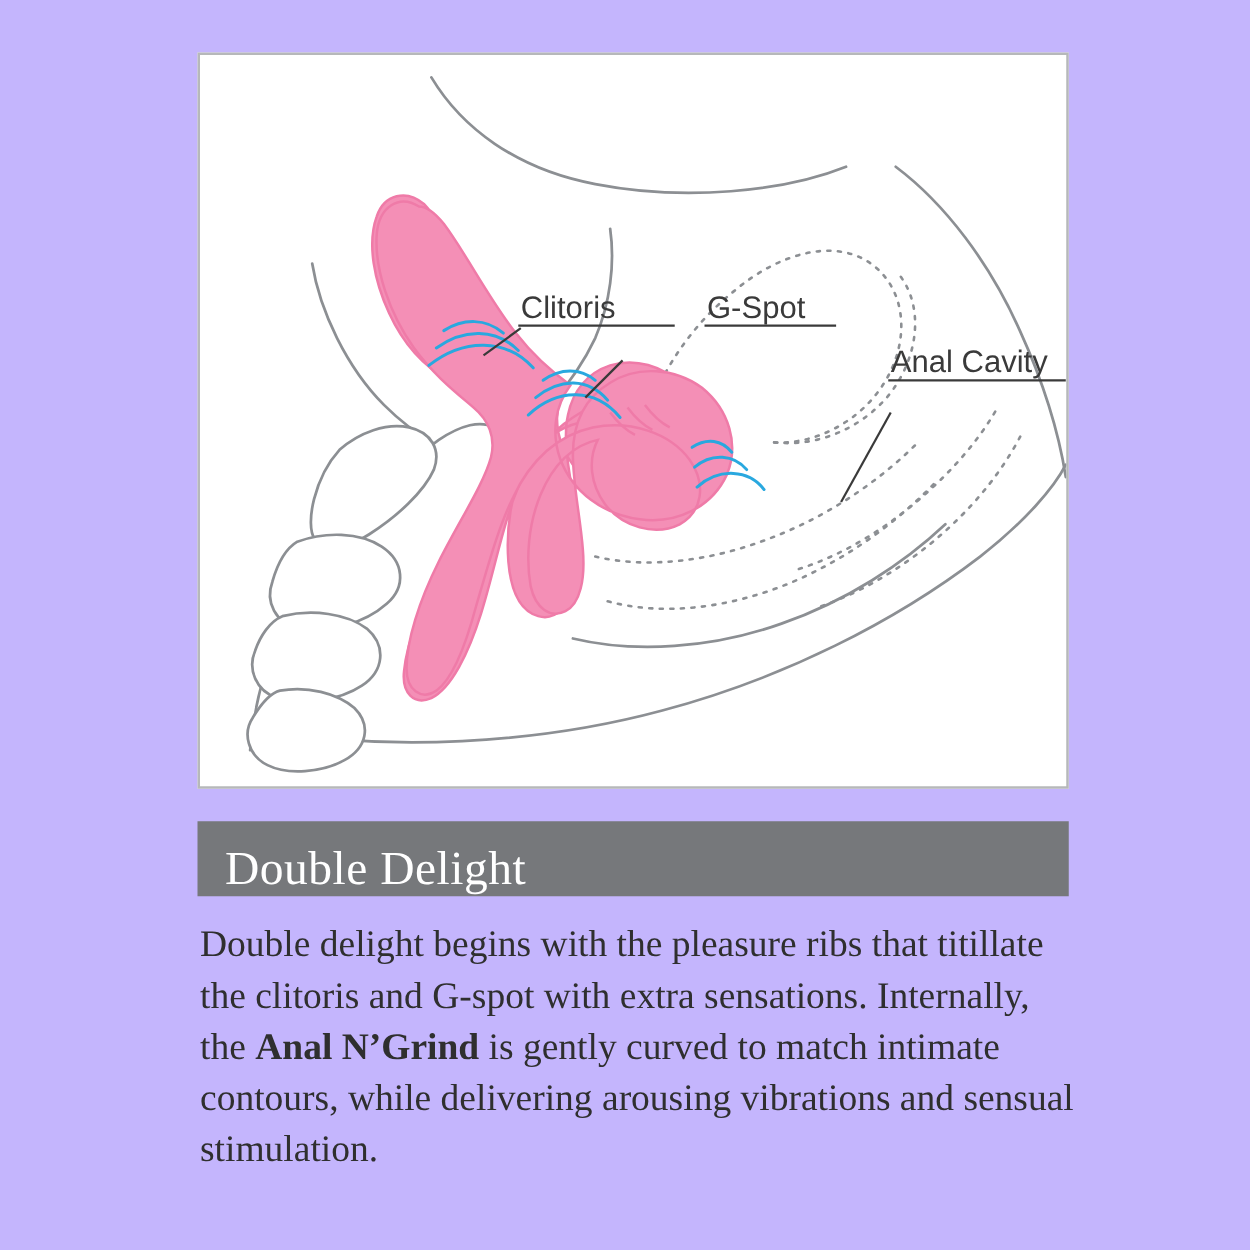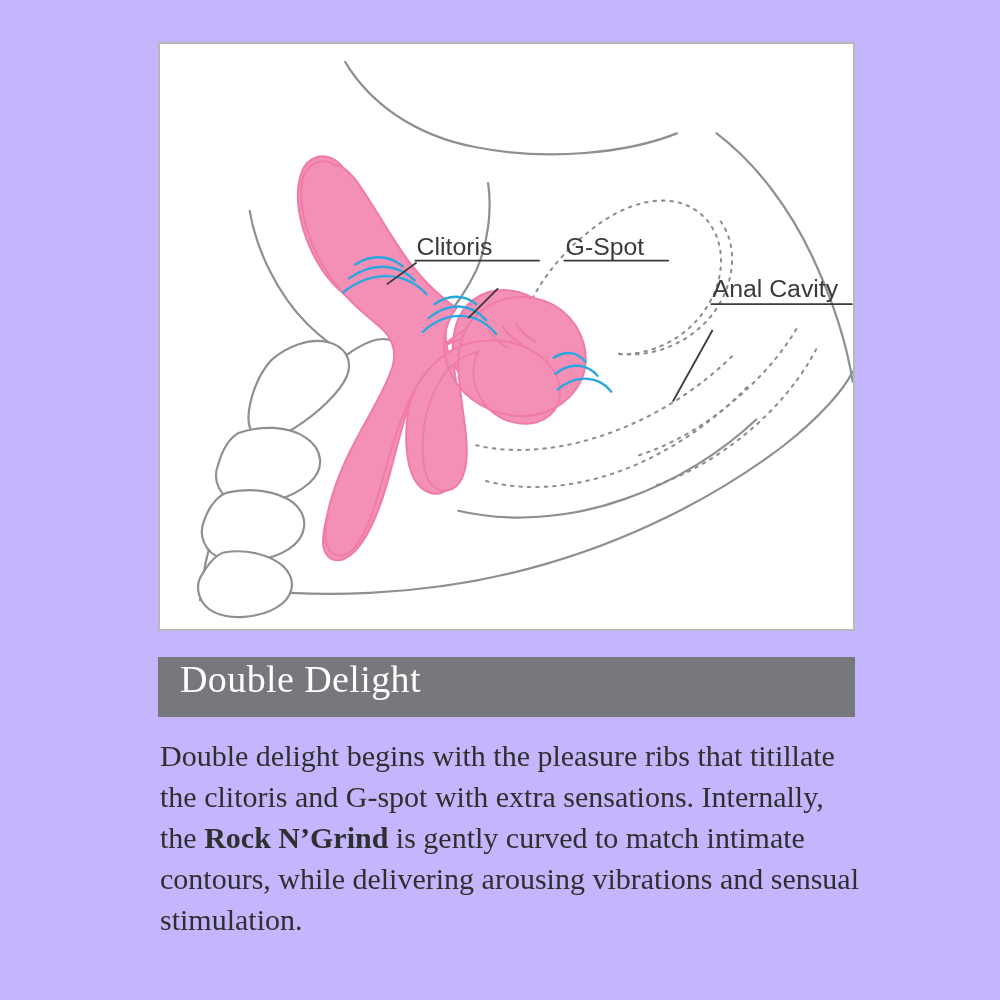--- a/index.html
+++ b/index.html
@@ -40,21 +40,21 @@
 
   
   .title-bar {
     position: absolute;
     left: 158px;
     top: 657px;
     width: 697px;
     height: 60px;
     background: #76787b;
     display: flex;
-    align-items: flex-start;
+    align-items: flex-end;
     box-sizing: border-box;
     padding-left: 22px;
   }
   .title-bar h1 {
     margin: 0;
     font-family: "Liberation Serif", serif;
     font-weight: normal;
     font-size: 38px;
     letter-spacing: 0.4px;
     color: #ffffff;
@@ -216,16 +216,16 @@
       </g>
 
     </svg>
   </div>
 
   <div class="title-bar">
     <h1>Double Delight</h1>
   </div>
 
   <div class="body-copy">
-    <p><span>Double delight begins with the pleasure ribs that titillate the clitoris and G-spot with extra sensations. Internally, the </span><b>Rock N’Grind</b><span> is gently curved to match intimate contours, while delivering arousing vibrations and sensual stimulation.</span></p>
+    <p><span>Double delight begins with the pleasure ribs that titillate the clitoris and G-spot with extra sensations. Internally, the </span><b>Anal N’Grind</b><span> is gently curved to match intimate contours, while delivering arousing vibrations and sensual stimulation.</span></p>
   </div>
 
 </div>
 
 </body></html>

